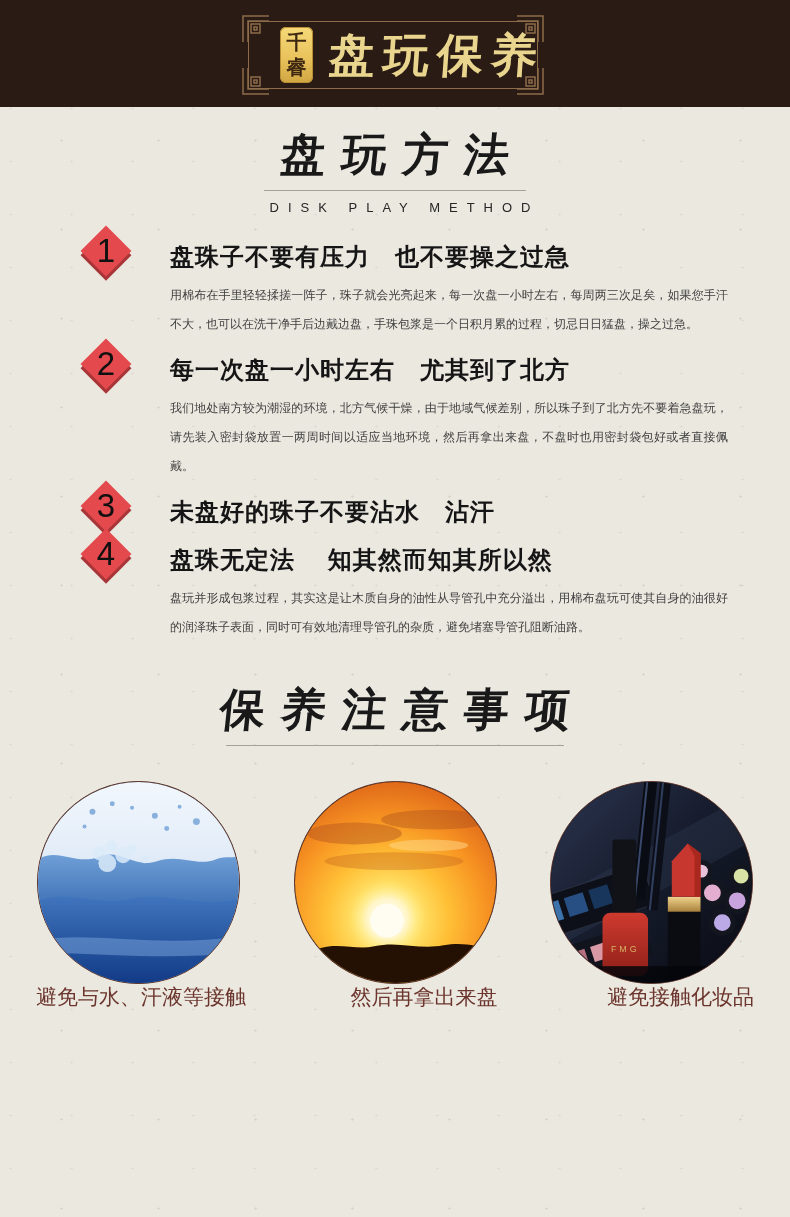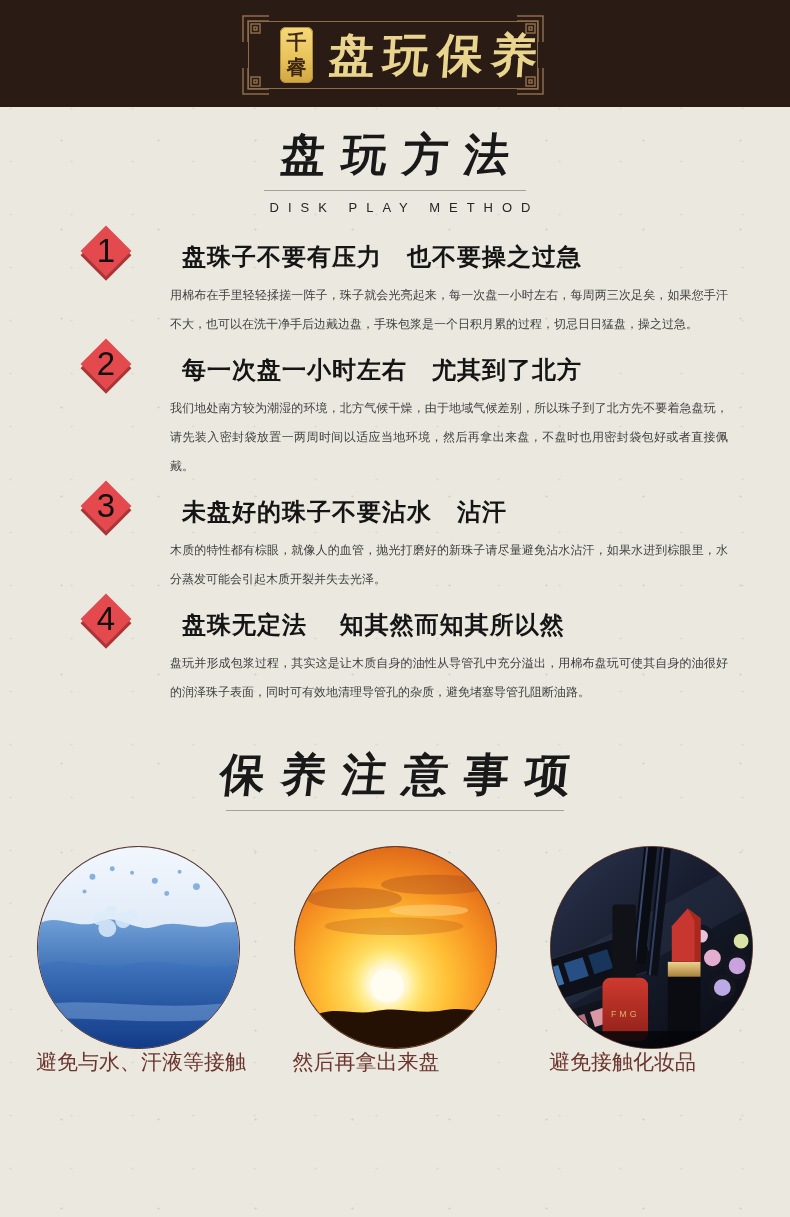--- a/index.html
+++ b/index.html
@@ -63,26 +63,26 @@
   .badge {
     position: absolute; left: 88px; top: -7px; width: 36px; height: 36px;
     background: #e4494d; transform: rotate(45deg);
     box-shadow: 3px 3px 0 #a83538;
   }
   .badge .num {
     position: absolute; inset: 0; transform: rotate(-45deg);
     display: flex; align-items: center; justify-content: center;
     font-size: 33px; color: #101010;
   }
-  .it-h { font-size: 24px; line-height: 34px; font-weight: bold; color: #151515; letter-spacing: 1px; white-space: nowrap; margin-left: 12px; }
+  .it-h { font-size: 24px; line-height: 34px; font-weight: bold; color: #151515; letter-spacing: 1px; white-space: nowrap; }
   .it-b { margin-top: 7px; font-size: 12px; line-height: 29px; color: #3f3f3f; text-align: justify; }
 
   
   .notes { display: flex; justify-content: space-between; padding: 26px 36px 0; }
-  .note { width: 205px; text-align: left; }
+  .note { width: 205px; text-align: right; }
   .circle {
     width: 203px; height: 203px; border-radius: 50%;
     border: 1px solid #5d342c; overflow: hidden; margin: 0 auto; background: #111;
   }
   .circle svg { display: block; width: 100%; height: 100%; }
   .note figcaption { font-size: 21px; line-height: 26px; color: #6b352d; white-space: nowrap; }
 </style>
 </head>
 <body>
 
@@ -145,21 +145,20 @@
         </div>
         <h3 class="it-h">每一次盘一小时左右　尤其到了北方</h3>
         <p class="it-b">我们地处南方较为潮湿的环境，北方气候干燥，由于地域气候差别，所以珠子到了北方先不要着急盘玩，请先装入密封袋放置一两周时间以适应当地环境，然后再拿出来盘，不盘时也用密封袋包好或者直接佩戴。</p>
       </div>
 
       <div class="item">
         <div class="badge">
           <span class="num">3</span>
         </div>
         <h3 class="it-h">未盘好的珠子不要沾水　沾汗</h3>
-        <p class="it-b">木质的特性都有棕眼，就像人的血管，抛光打磨好的新珠子请尽量避免沾水沾汗，如果水进到棕眼里，水分蒸发可能会引起木质开裂并失去光泽。</p>
       </div>
 
       <div class="item">
         <div class="badge">
           <span class="num">4</span>
         </div>
         <h3 class="it-h">盘珠无定法　 知其然而知其所以然</h3>
         <p class="it-b">盘玩并形成包浆过程，其实这是让木质自身的油性从导管孔中充分溢出，用棉布盘玩可使其自身的油很好的润泽珠子表面，同时可有效地清理导管孔的杂质，避免堵塞导管孔阻断油路。</p>
       </div>
 

